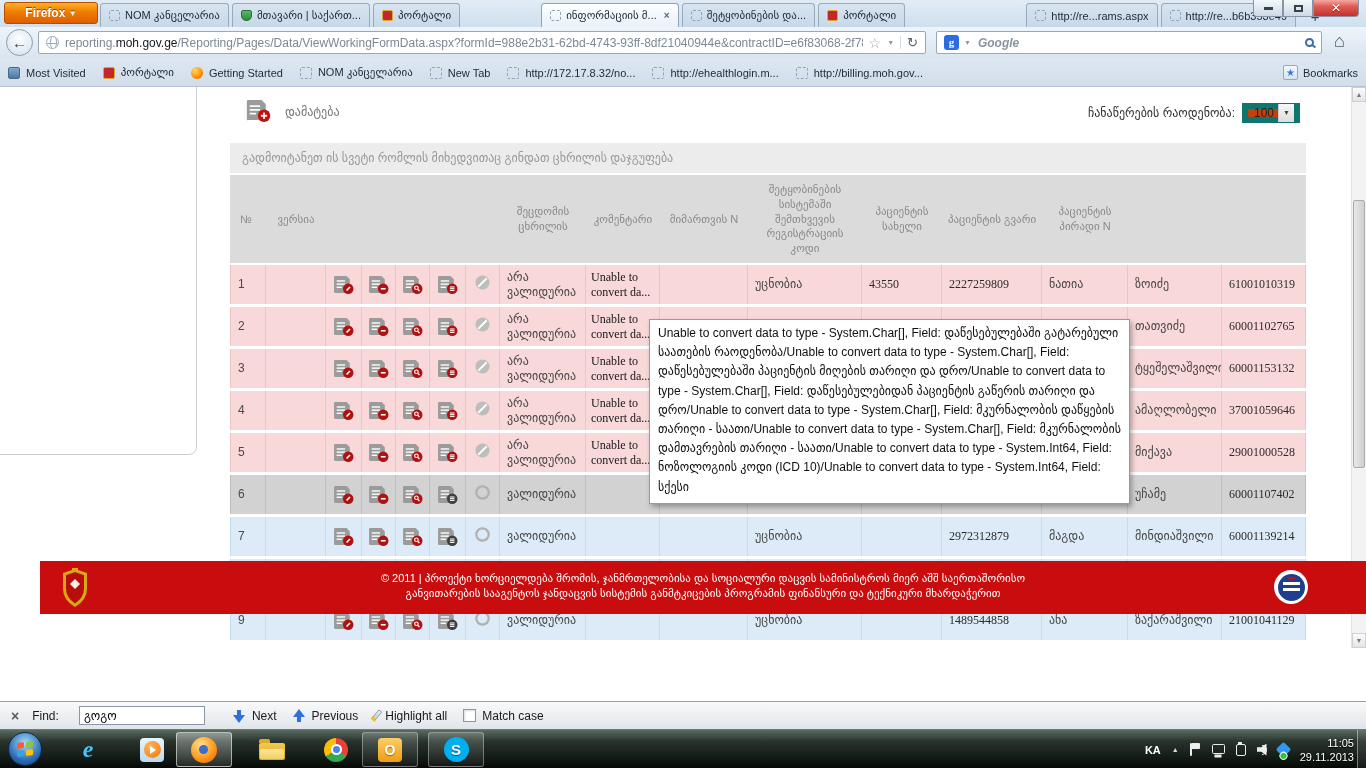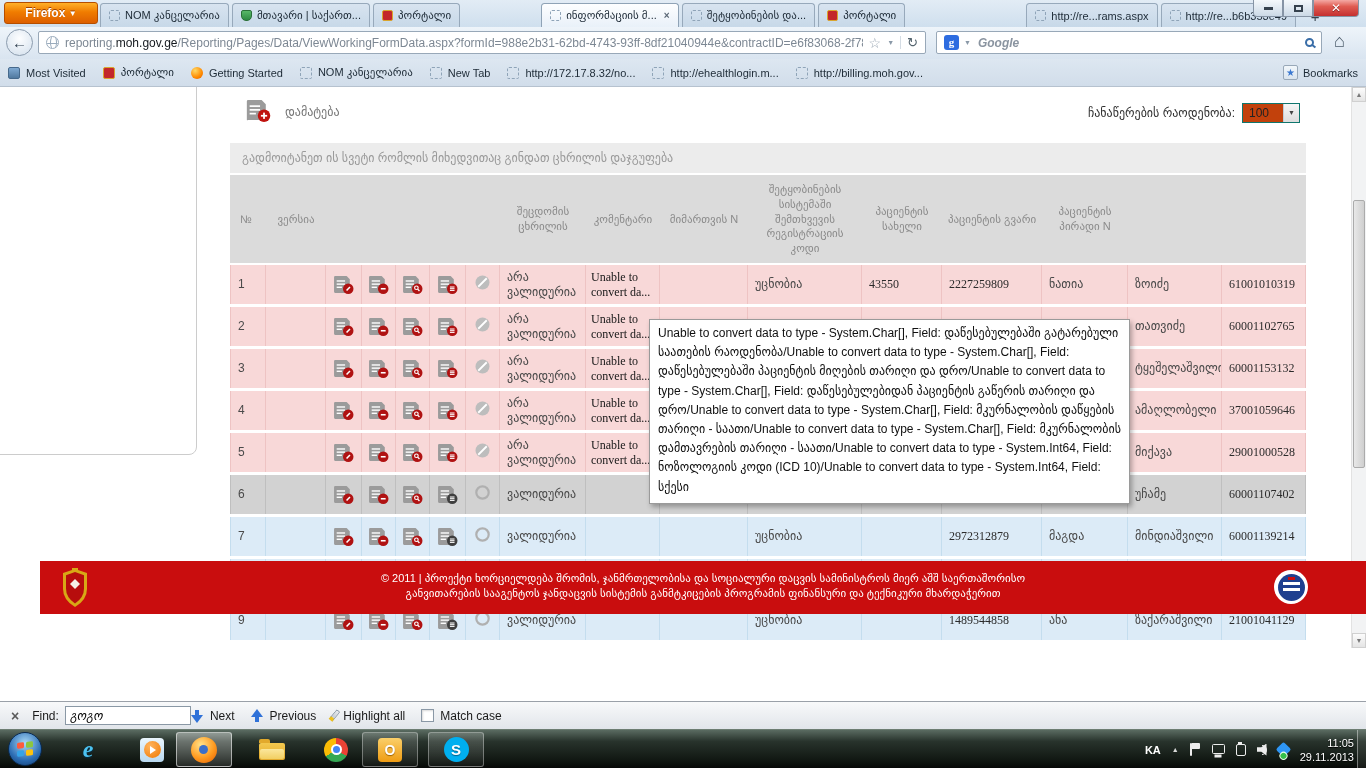--- a/index.html
+++ b/index.html
@@ -81,21 +81,21 @@
   .sb-btn{position:absolute;left:0;width:14px;height:15px;background:linear-gradient(#fcfcfc,#e4e4e4);border:1px solid #d0d0d0;
     color:#7a7a7a;font-size:7px;text-align:center;line-height:13px;}
   .sb-up{top:0;}
   .sb-down{bottom:0;}
   .sb-thumb{position:absolute;left:1px;top:113px;width:12px;height:268px;border:1px solid #ababab;border-radius:2px;
     background:linear-gradient(90deg,#e8e8e8,#cfcfcf);}
 
   .main{position:absolute;left:230px;top:0;width:1076px;}
   .add-btn{position:absolute;left:16px;top:12px;display:flex;align-items:center;gap:14px;font-size:12px;color:#777;}
   .records{position:absolute;right:6px;top:16px;display:flex;align-items:center;gap:7px;font-size:12px;color:#333;}
-  .records-select{width:58px;height:20px;border:1px solid #0f766e;background:#c2410c;display:flex;align-items:center;font-size:12px;color:#222;}
+  .records-select{width:58px;height:20px;border:6px solid #0f766e;background:#c2410c;display:flex;align-items:center;font-size:12px;color:#222;}
   .records-select .val{flex:1;padding-left:6px;}
   .records-select .arrow{width:16px;height:18px;background:linear-gradient(#f6f6f6,#dddddd);border-left:1px solid #c2ccd6;
     color:#444;font-size:7px;text-align:center;line-height:18px;}
   .group-hint{position:absolute;left:0;top:56px;width:100%;height:30px;background:#ececec;color:#9a9a9a;
     font-size:12px;line-height:30px;padding-left:12px;}
 
   .grid{display:grid;grid-template-columns:36px 60px 36px 34px 34px 36px 34px 86px 74px 88px 114px 80px 100px 86px 94px 84px;}
   .thead{position:absolute;left:0;top:88px;width:100%;min-height:88px;background:#dbdbdb;}
   .th{display:flex;align-items:center;justify-content:center;text-align:center;font-size:11px;color:#8b8b8b;
     padding:4px 3px;line-height:1.35;}
@@ -126,23 +126,23 @@
   .footer-logo{position:absolute;right:58px;top:9px;width:34px;height:34px;border-radius:50%;background:#fff;
     display:flex;align-items:center;justify-content:center;}
   .footer-logo .inner{width:27px;height:27px;border-radius:50%;background:#1e3f8f;position:relative;overflow:hidden;}
   .footer-logo .inner::before{content:"";position:absolute;left:5px;right:5px;top:8px;height:3px;background:#fff;box-shadow:0 6px 0 #fff;}
   .footer-logo .inner::after{content:"";position:absolute;left:10px;top:3px;width:7px;height:3px;background:#c90d0e;}
 
   
   .findbar{position:absolute;left:0;top:701px;right:0;height:28px;background:linear-gradient(#f8f9fa,#e1e5ea);
     border-top:1px solid #9aa0a8;display:flex;align-items:center;padding:0 11px;font-size:12px;color:#1a1a1a;}
   .fb-close{color:#5a5a5a;font-size:14px;font-weight:bold;margin-right:13px;}
-  .fb-label{margin-right:6px;}
-  .fb-input{width:126px;height:19px;border:1px solid #8a98a5;font-size:12px;padding:0 4px;margin-right:0;
-    font-family:"Liberation Sans","DejaVu Sans",sans-serif;font-style:italic;}
+  .fb-label{margin-right:20px;}
+  .fb-input{width:126px;height:19px;border:1px solid #8a98a5;font-size:12px;padding:0 4px;margin-right:28px;
+    font-family:"Liberation Sans","DejaVu Sans",sans-serif;}
   .fb-item{display:flex;align-items:center;gap:6px;margin-right:16px;}
   .arrow-down,.arrow-up{position:relative;width:13px;height:14px;}
   .arrow-down::before{content:"";position:absolute;left:4.5px;top:1px;width:4px;height:6px;background:#2f71d8;}
   .arrow-down::after{content:"";position:absolute;left:0;top:6px;border-left:6.5px solid transparent;border-right:6.5px solid transparent;border-top:8px solid #2f71d8;}
   .arrow-up::before{content:"";position:absolute;left:4.5px;bottom:1px;width:4px;height:6px;background:#2f71d8;}
   .arrow-up::after{content:"";position:absolute;left:0;bottom:6px;border-left:6.5px solid transparent;border-right:6.5px solid transparent;border-bottom:8px solid #2f71d8;}
   .hl-pen{width:5px;height:13px;background:linear-gradient(#e7ebef,#c6ccd3);border:1px solid #8a98a5;
     border-bottom:4px solid #f0c11a;transform:rotate(40deg);border-radius:2px 2px 0 0;}
   .fb-checkbox{width:13px;height:13px;border:1px solid #8a98a6;background:#fff;box-shadow:inset 1px 1px 2px rgba(0,0,0,.15);}
 

